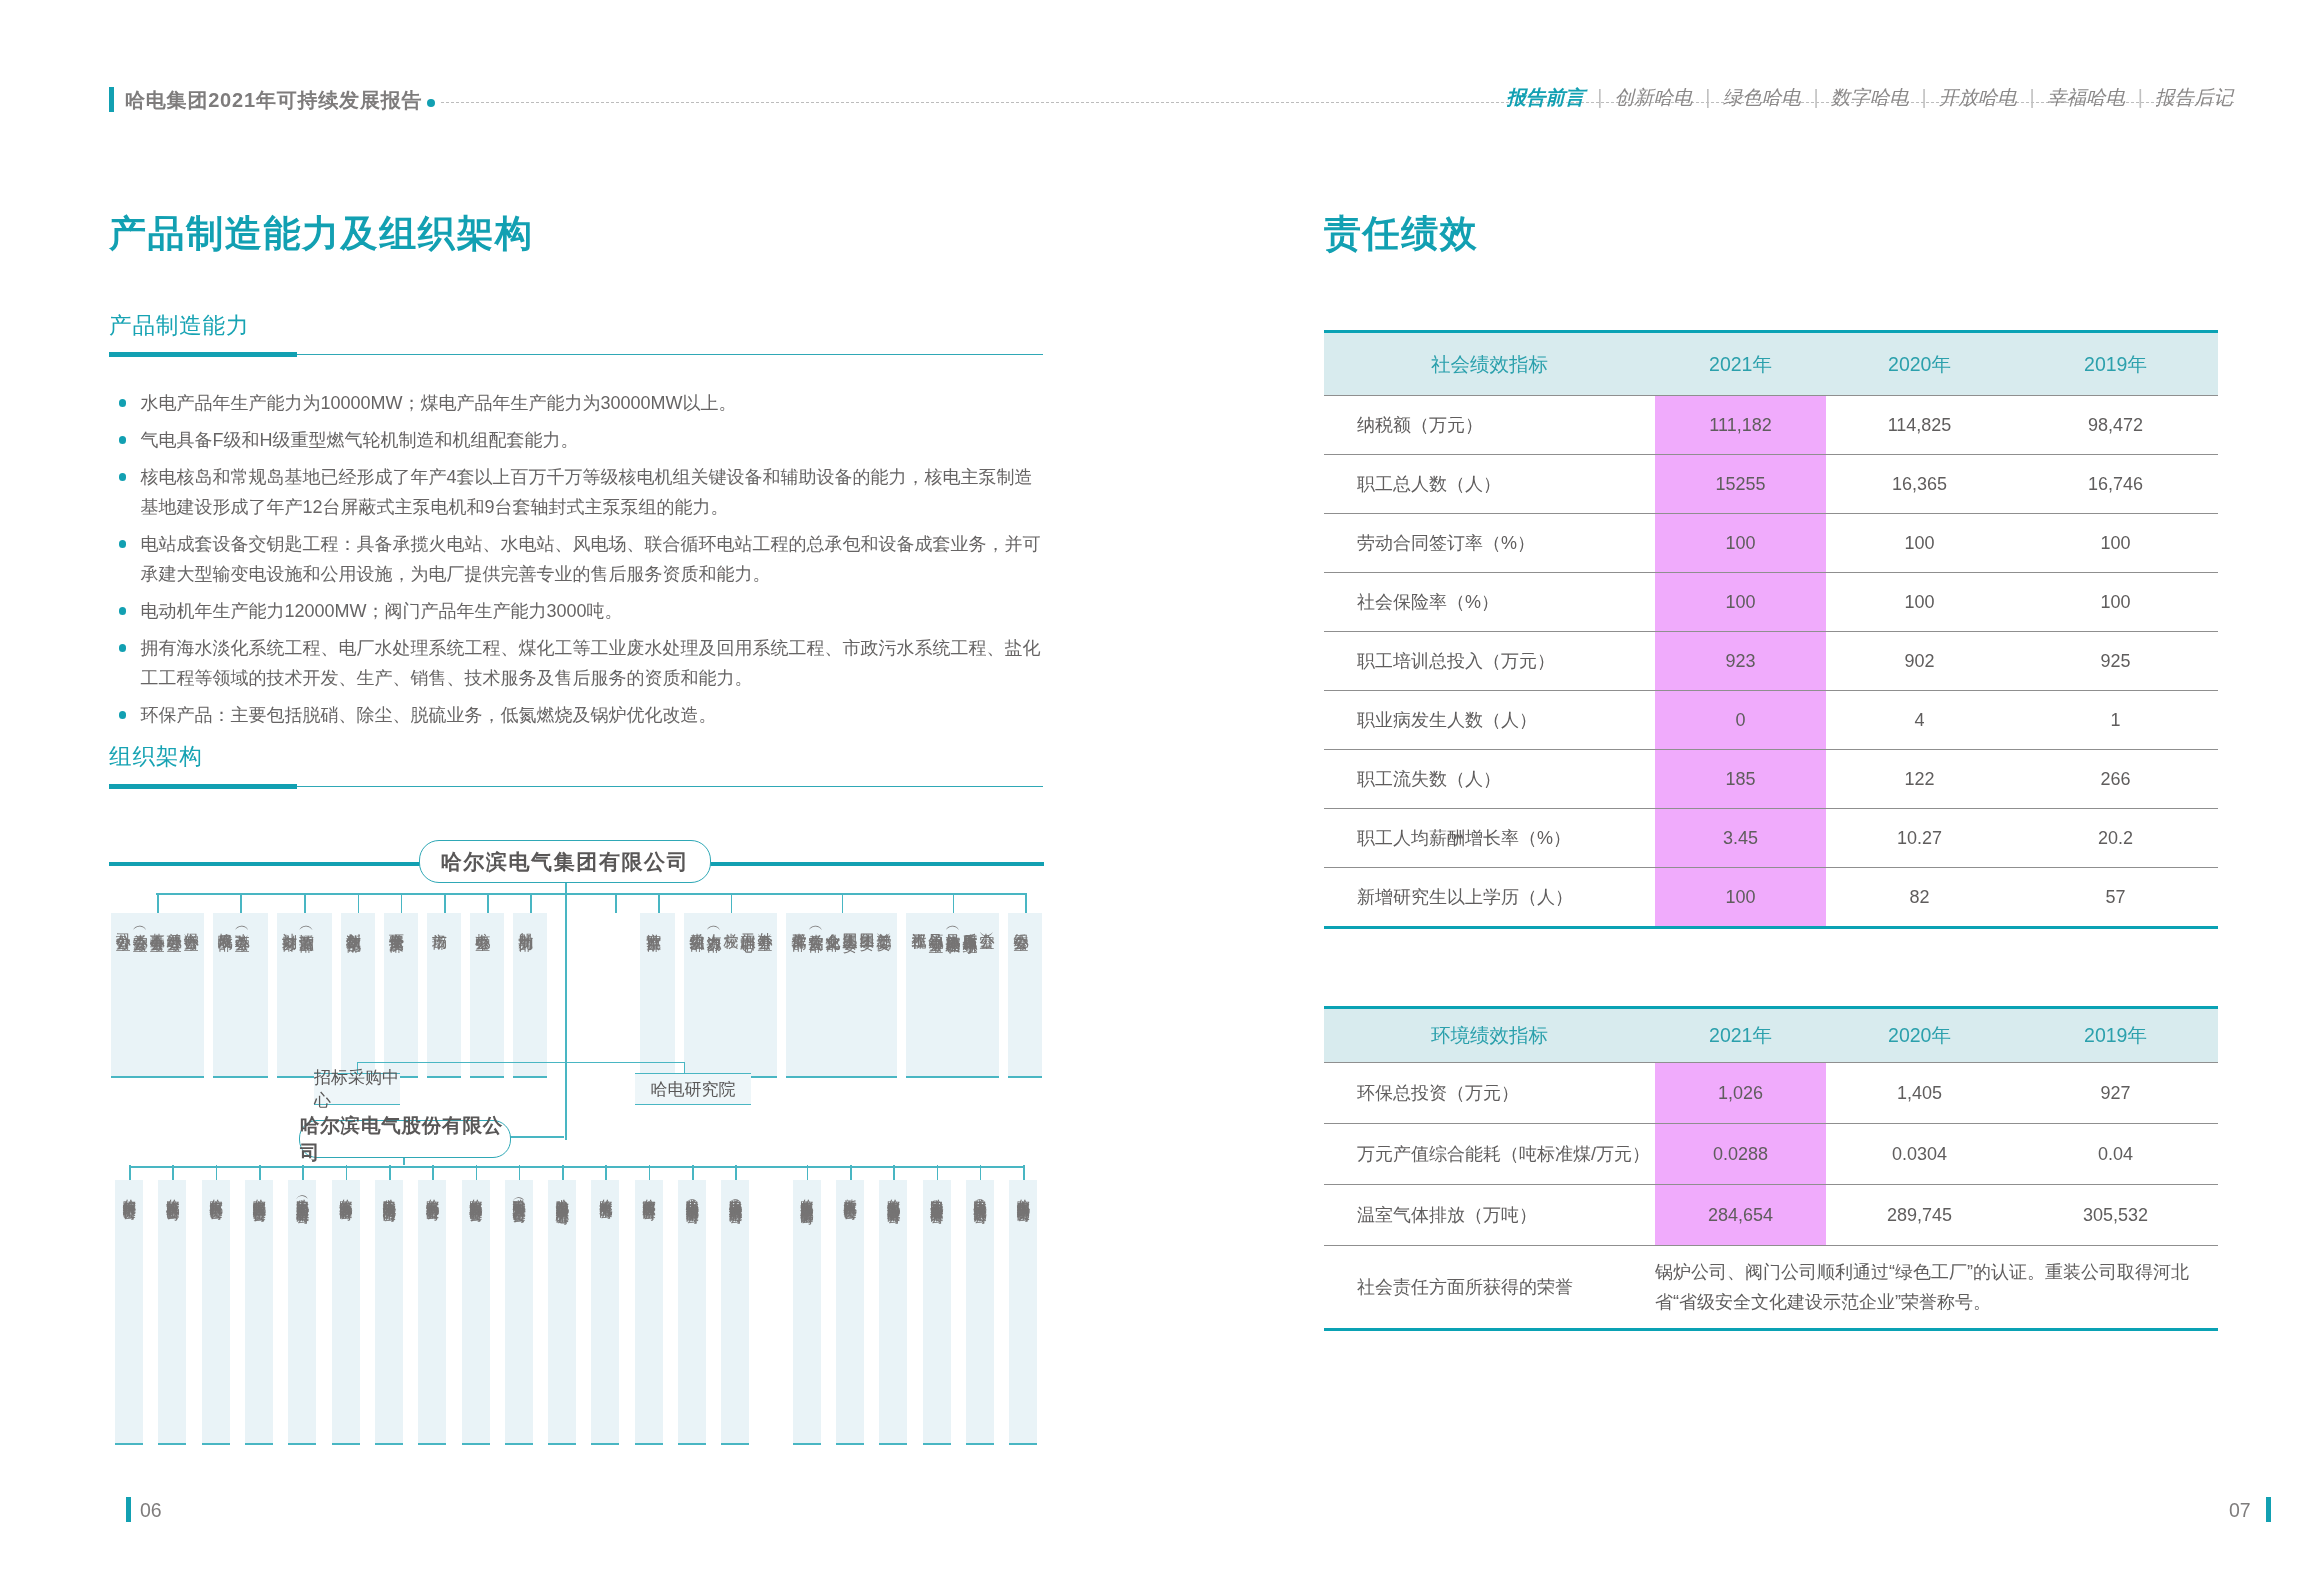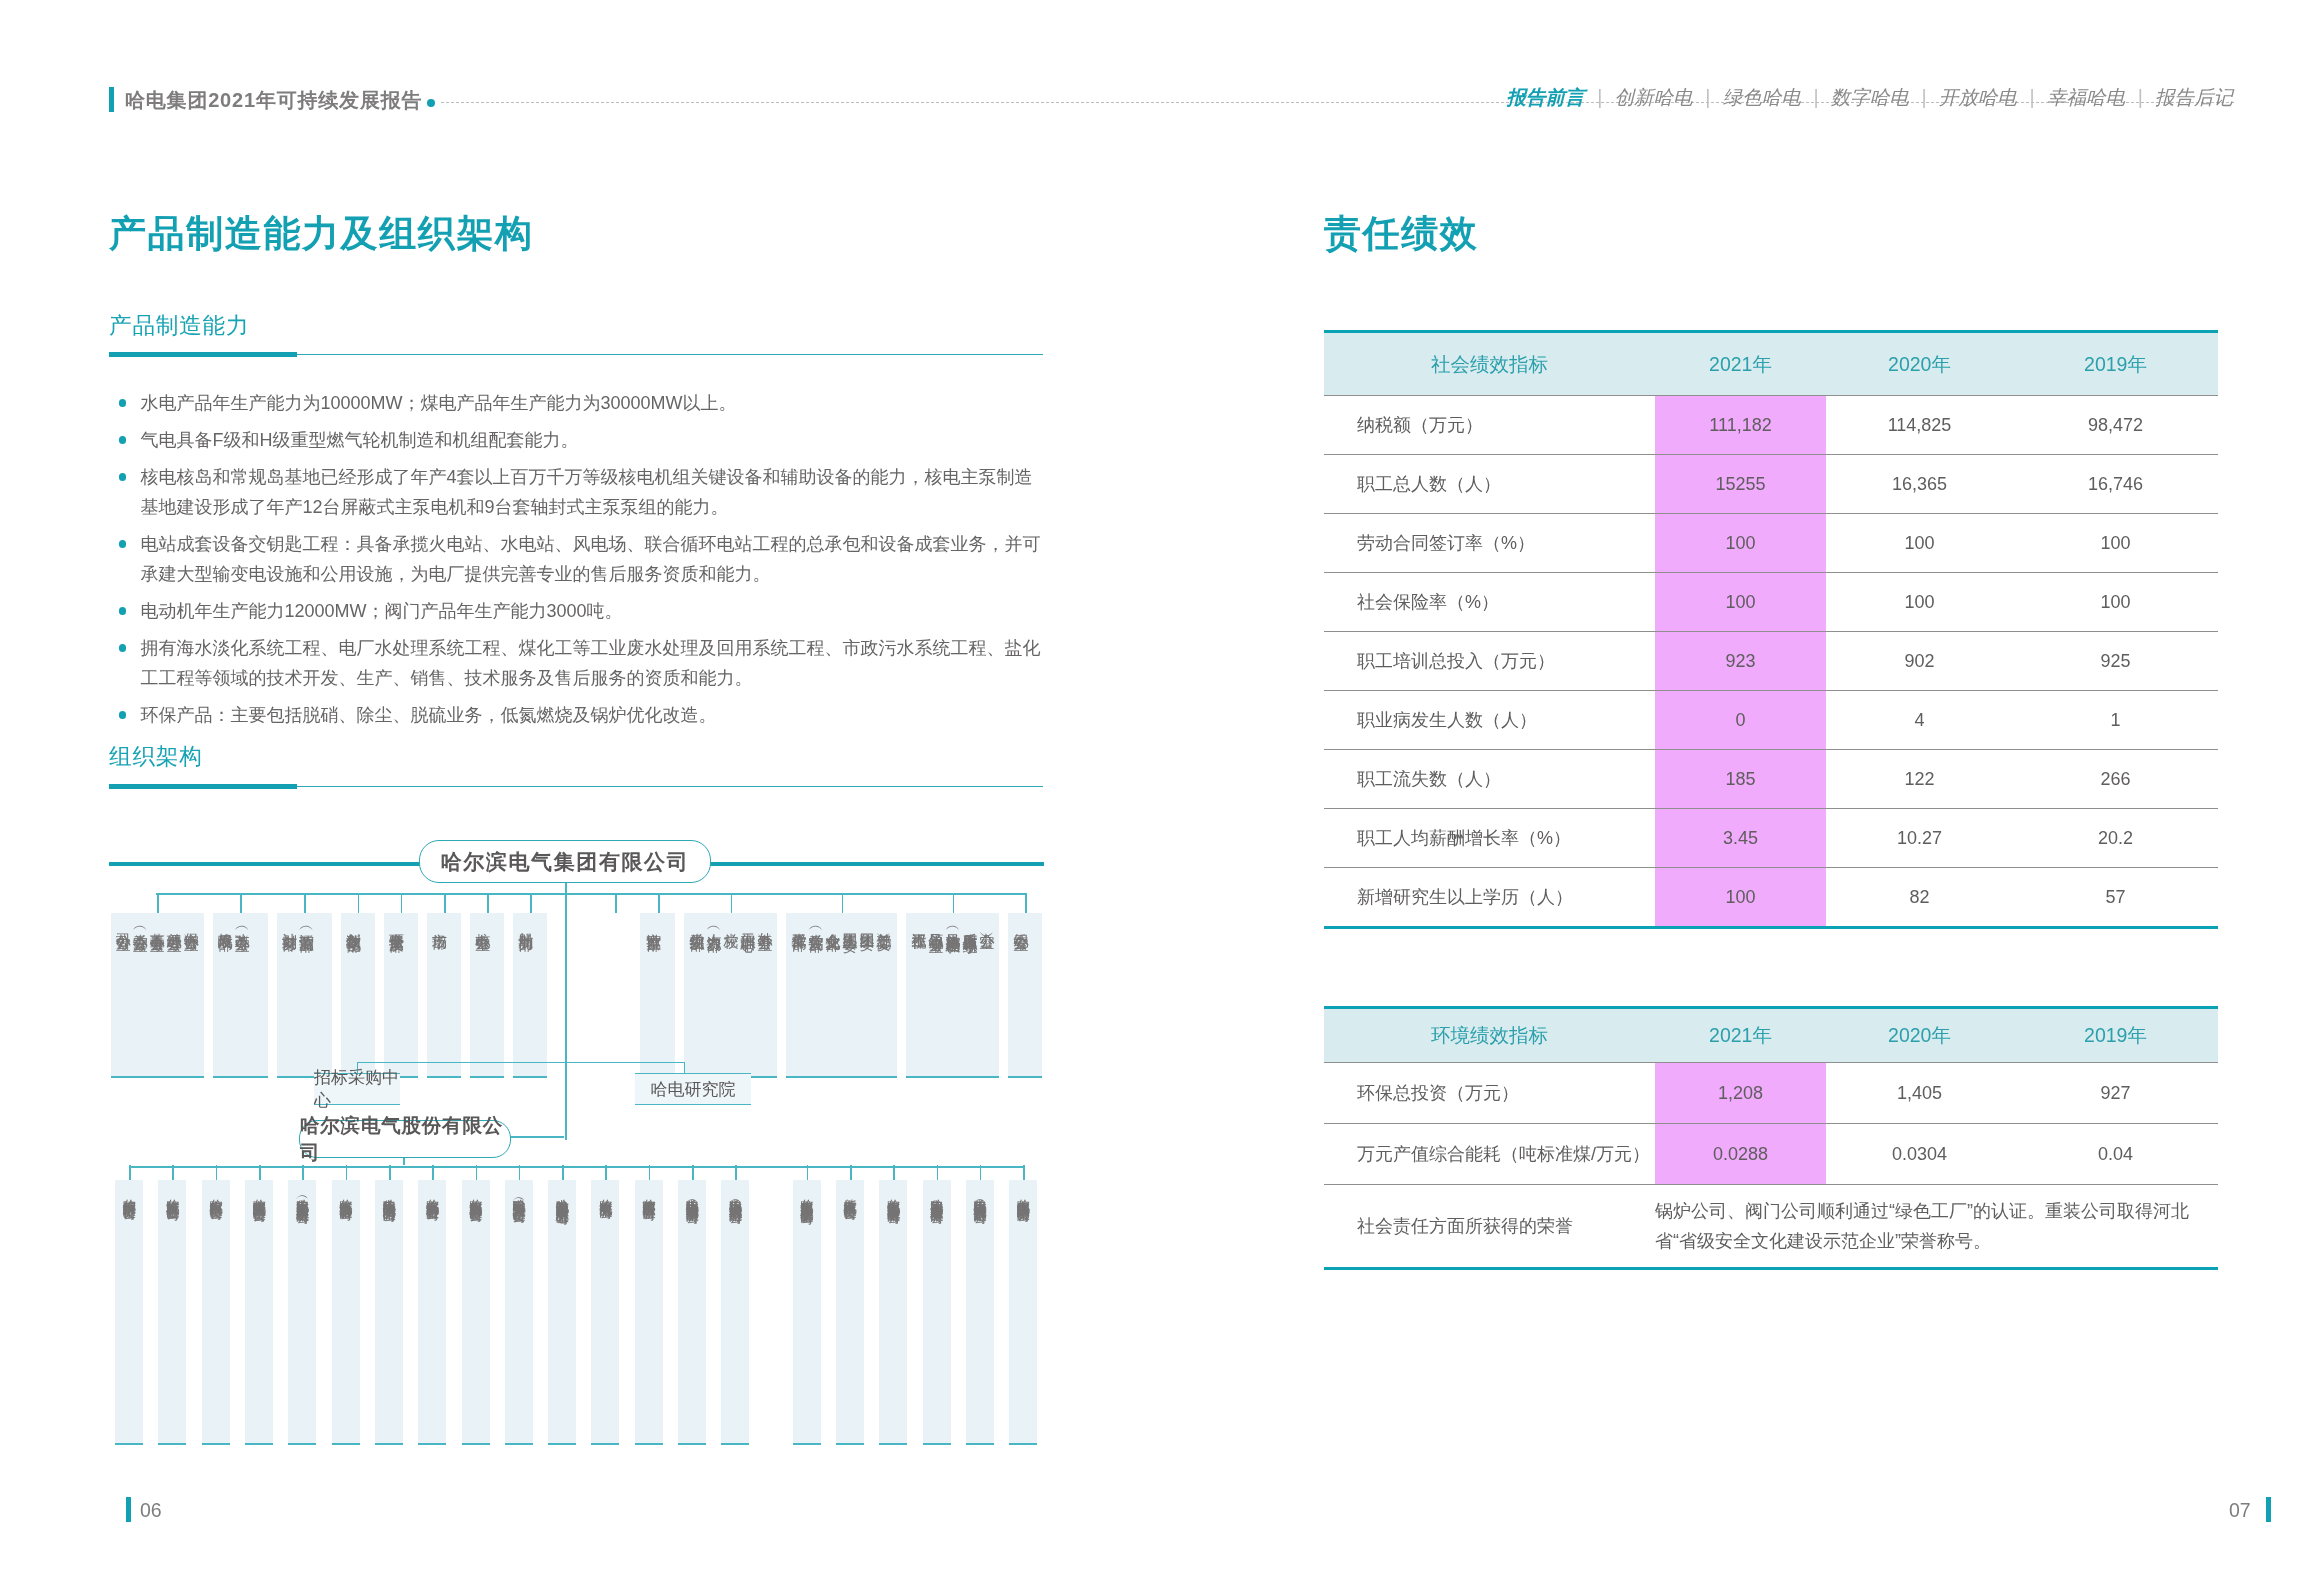--- a/index.html
+++ b/index.html
@@ -426,33 +426,39 @@
     <div class="thead">
       <div>环境绩效指标</div>
       <div class="c-y1">2021年</div>
       <div>2020年</div>
       <div>2019年</div>
     </div>
     <div>
 
         <div class="trow">
           <div class="c-label">环保总投资（万元）</div>
-          <div class="c-y1">1,208</div>
+          <div class="c-y1">1,026</div>
           <div>1,405</div>
           <div>927</div>
         </div>
 
         <div class="trow">
           <div class="c-label">万元产值综合能耗（吨标准煤/万元）</div>
           <div class="c-y1">0.0288</div>
           <div>0.0304</div>
           <div>0.04</div>
         </div>
 
 
+        <div class="trow">
+          <div class="c-label">温室气体排放（万吨）</div>
+          <div class="c-y1">284,654</div>
+          <div>289,745</div>
+          <div>305,532</div>
+        </div>
       </div>
     <div class="honor-row">
       <div class="c-label">社会责任方面所获得的荣誉</div>
       <div class="honor-text">锅炉公司、阀门公司顺利通过“绿色工厂”的认证。重装公司取得河北省“省级安全文化建设示范企业”荣誉称号。</div>
     </div>
   </div>
 
   <div class="pgbar pgbar-left"></div>
   <div class="pgno pg-left">06</div>
   <div class="pgno pg-right">07</div>

